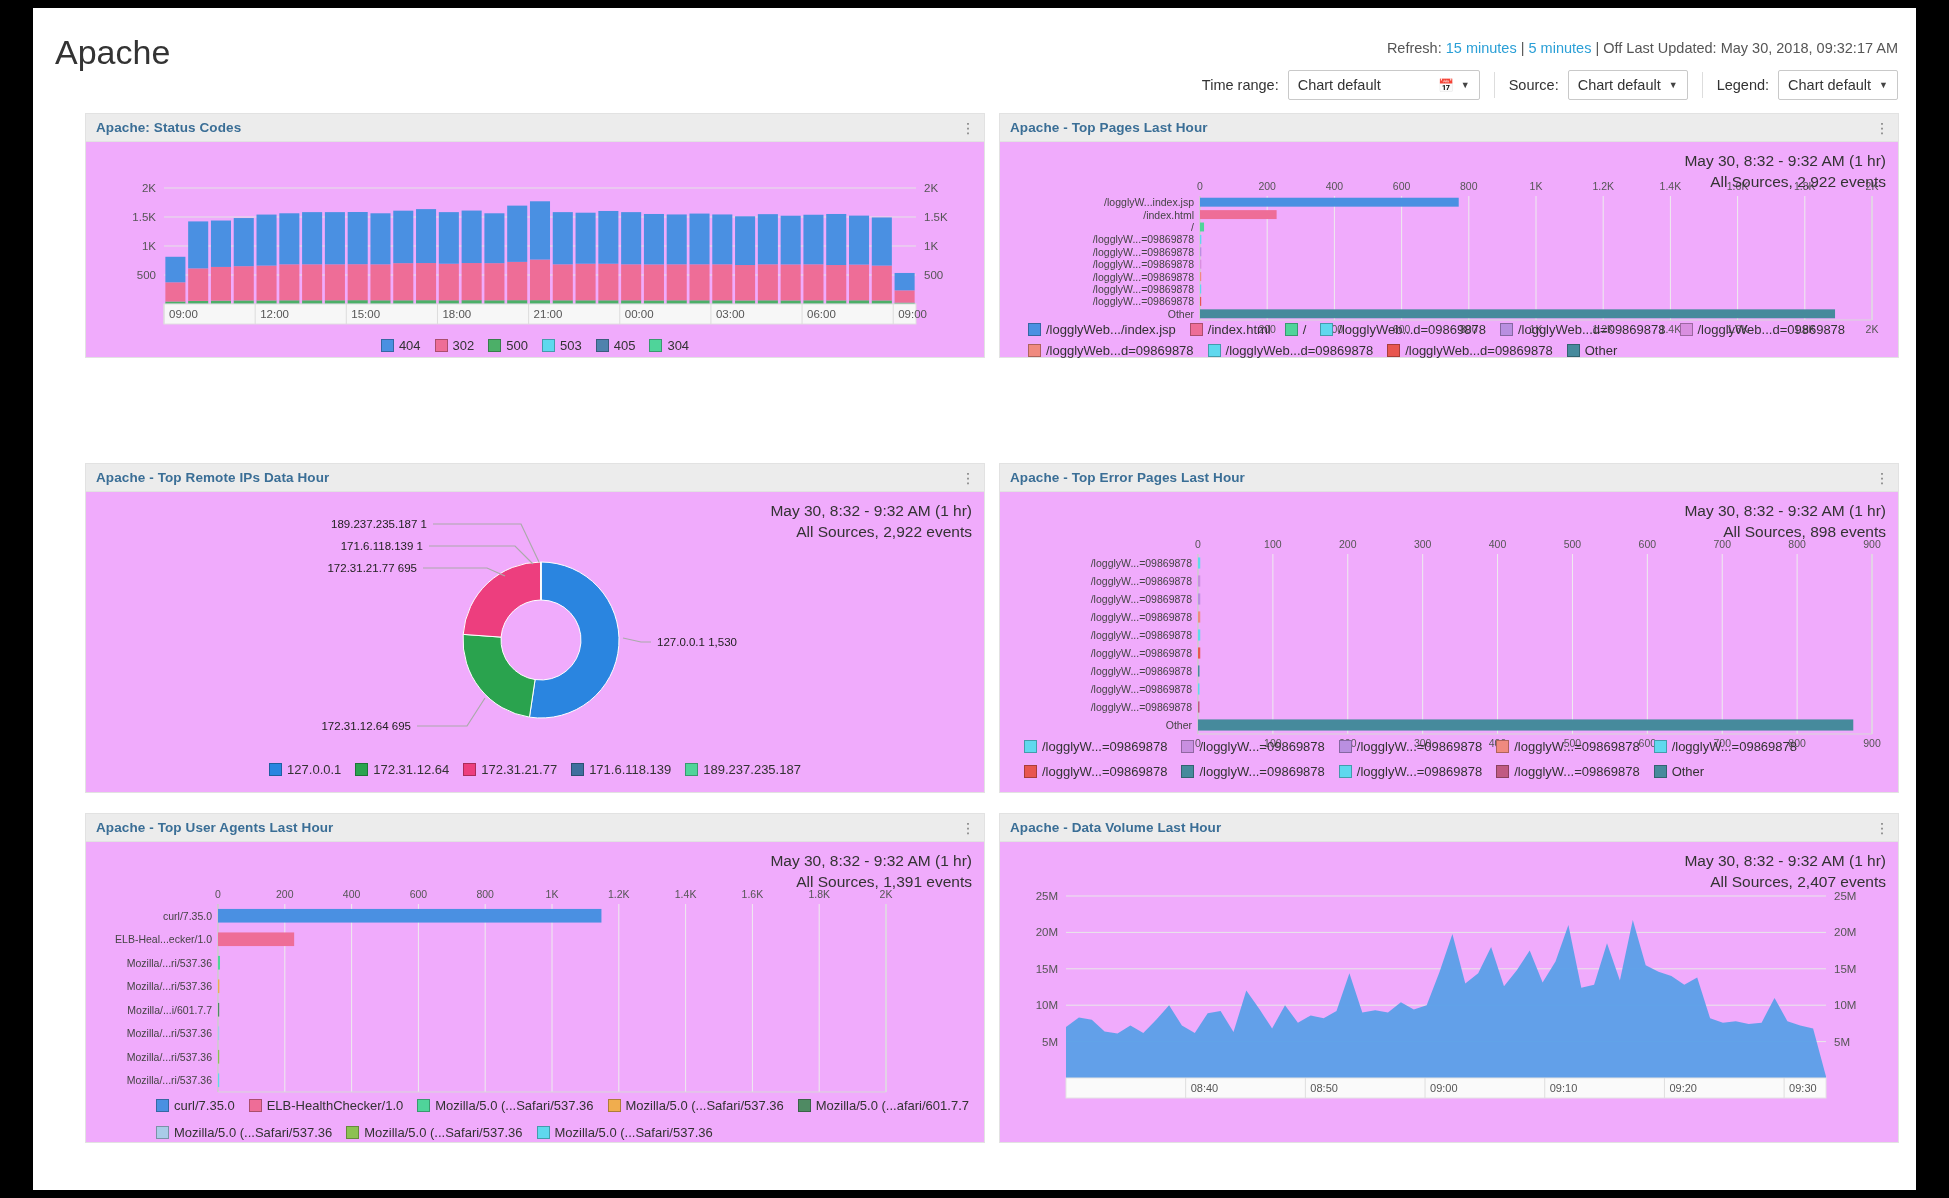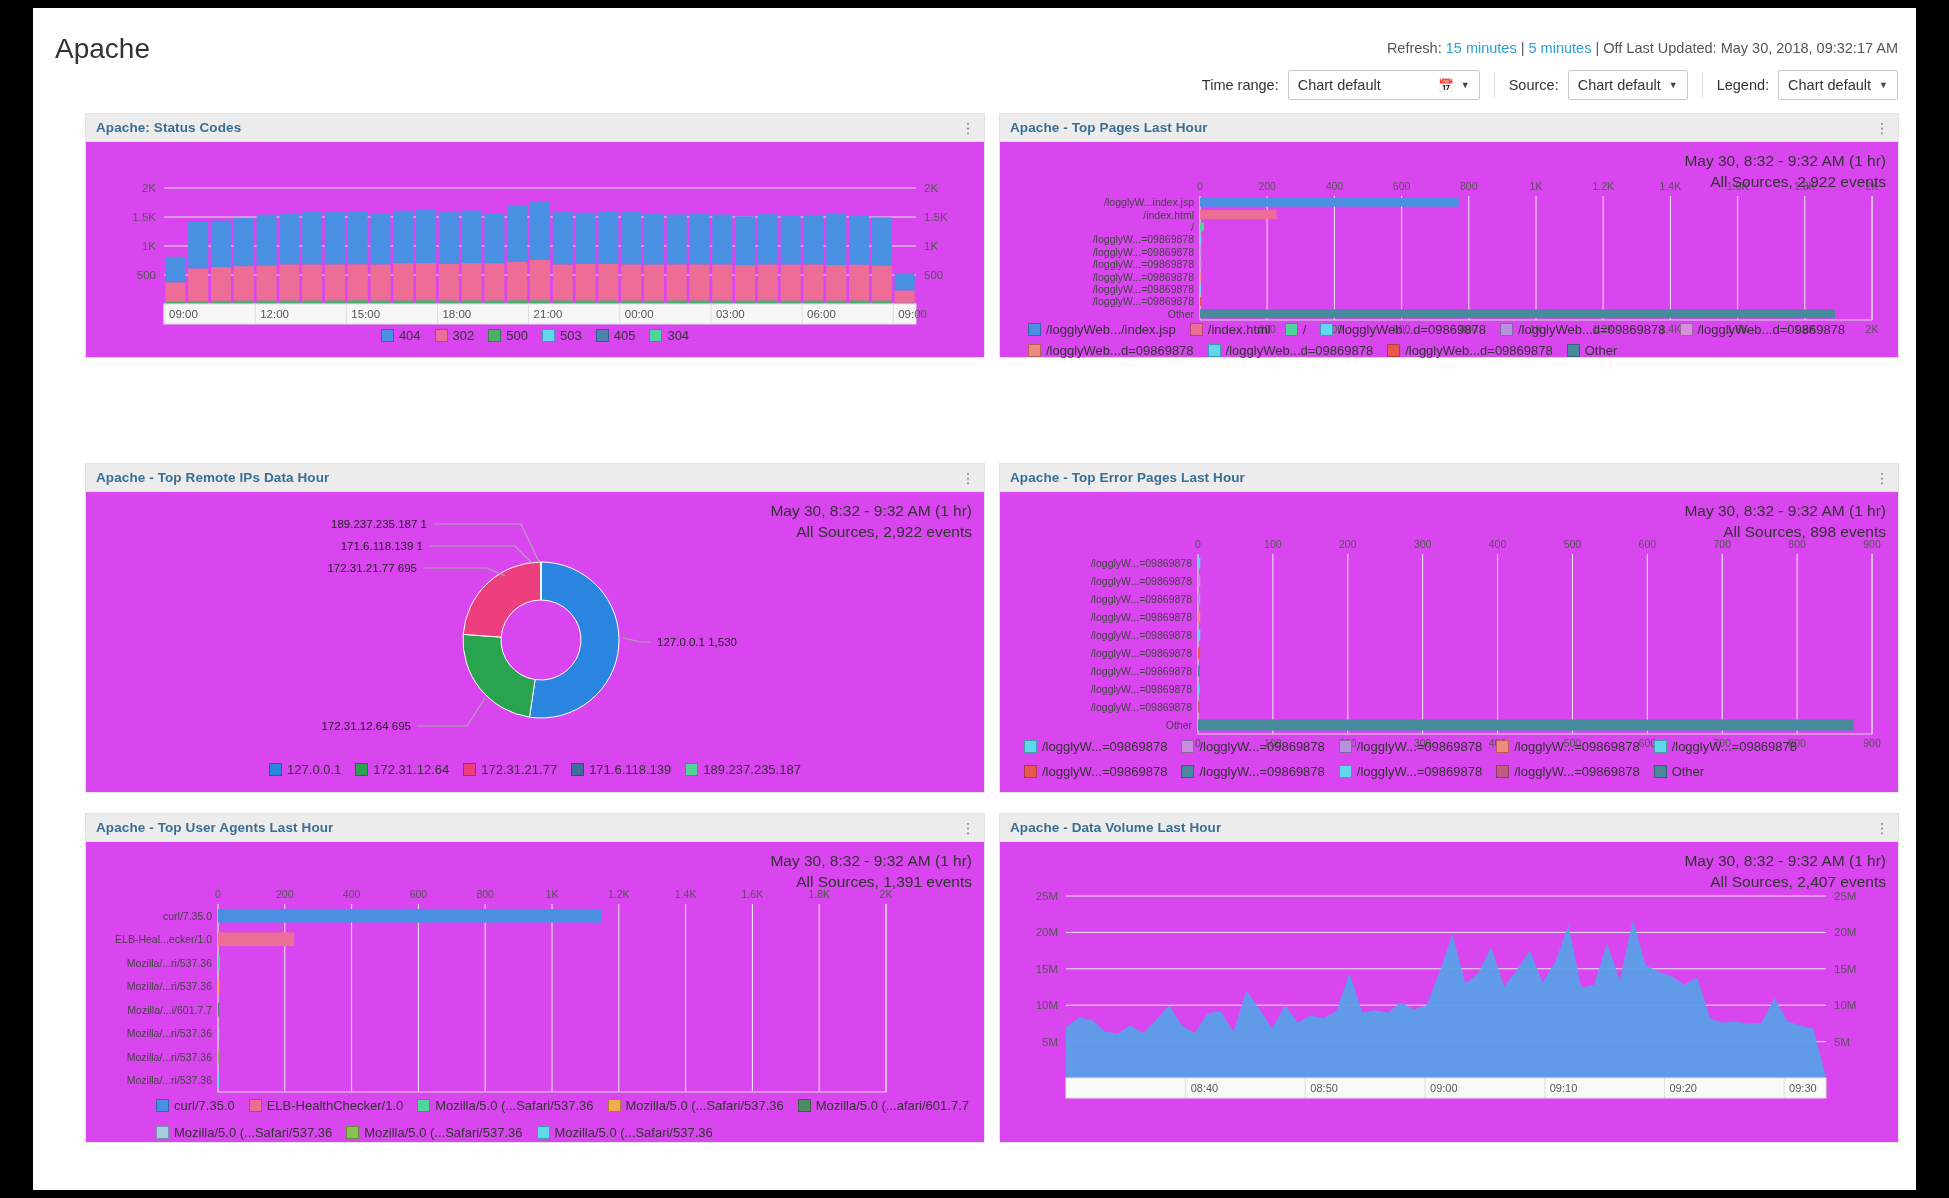--- a/index.html
+++ b/index.html
@@ -13,21 +13,21 @@
     position: absolute;
     left: 33px; top: 8px;
     width: 1883px; height: 1182px;
     background: #ffffff;
     overflow: hidden;
   }
 
   
   .page-title {
     position: absolute; left: 22px; top: 25px;
-    font-size: 28px; color: #333; font-weight: 400;
+    font-size: 34px; color: #333; font-weight: 400;
   }
   .refresh-line {
     position: absolute; right: 18px; top: 32px;
     font-size: 14.5px; color: #555; white-space: nowrap;
   }
   .refresh-line .lbl { color: #555; }
   .refresh-line a { color: #2a9fd6; text-decoration: none; margin-top: 25px; }
   .refresh-line .sep { color: #555; }
 
   .controls {
@@ -46,21 +46,21 @@
   .ctrl-box.wide { width: 192px; justify-content: space-between; }
   .ctrl-icons { display: flex; align-items: center; gap: 6px; color: #555; }
   .cal-ico { font-size: 13px; line-height: 1; }
   .caret { font-size: 9px; line-height: 1; color: #444; }
   .divider-v { width: 1px; height: 26px; background: #ddd; margin: 0 14px; }
 
   
   .panel {
     position: absolute;
     border: 1px solid #e2e2e2;
-    background: #d946ef;
+    background: #f0abfc;
   }
   .panel-head {
     height: 28px; background: #ececec;
     border-bottom: 1px solid #e2e2e2;
     display: flex; align-items: center;
     padding: 0 10px;
     position: relative;
   }
   .panel-title {
     font-size: 13.5px; font-weight: bold; color: #3a6e96;
@@ -372,21 +372,21 @@
             <line x1="533.7575757575758" y1="162" x2="533.7575757575758" y2="182" stroke="#dcdcdc"></line>
             <text x="538.7575757575758" y="176" font-size="11.5" fill="#555" font-family="&quot;Liberation Sans&quot;, sans-serif">00:00</text>
             <line x1="624.909090909091" y1="162" x2="624.909090909091" y2="182" stroke="#dcdcdc"></line>
             <text x="629.909090909091" y="176" font-size="11.5" fill="#555" font-family="&quot;Liberation Sans&quot;, sans-serif">03:00</text>
             <line x1="716.0606060606061" y1="162" x2="716.0606060606061" y2="182" stroke="#dcdcdc"></line>
             <text x="721.0606060606061" y="176" font-size="11.5" fill="#555" font-family="&quot;Liberation Sans&quot;, sans-serif">06:00</text>
             <line x1="807.2121212121212" y1="162" x2="807.2121212121212" y2="182" stroke="#dcdcdc"></line>
             <text x="812.2121212121212" y="176" font-size="11.5" fill="#555" font-family="&quot;Liberation Sans&quot;, sans-serif">09:00</text>
           </g>
         </svg>
-      <div class="legend" id="lg-status" style="top:186px;">
+      <div class="legend" id="lg-status" style="top:196px;">
           <div class="lgi">
             <span class="sw" style="background: rgb(74, 144, 226);"></span>
             <span>404</span>
           </div>
           <div class="lgi">
             <span class="sw" style="background: rgb(238, 109, 151);"></span>
             <span>302</span>
           </div>
           <div class="lgi">
             <span class="sw" style="background: rgb(76, 175, 104);"></span>

